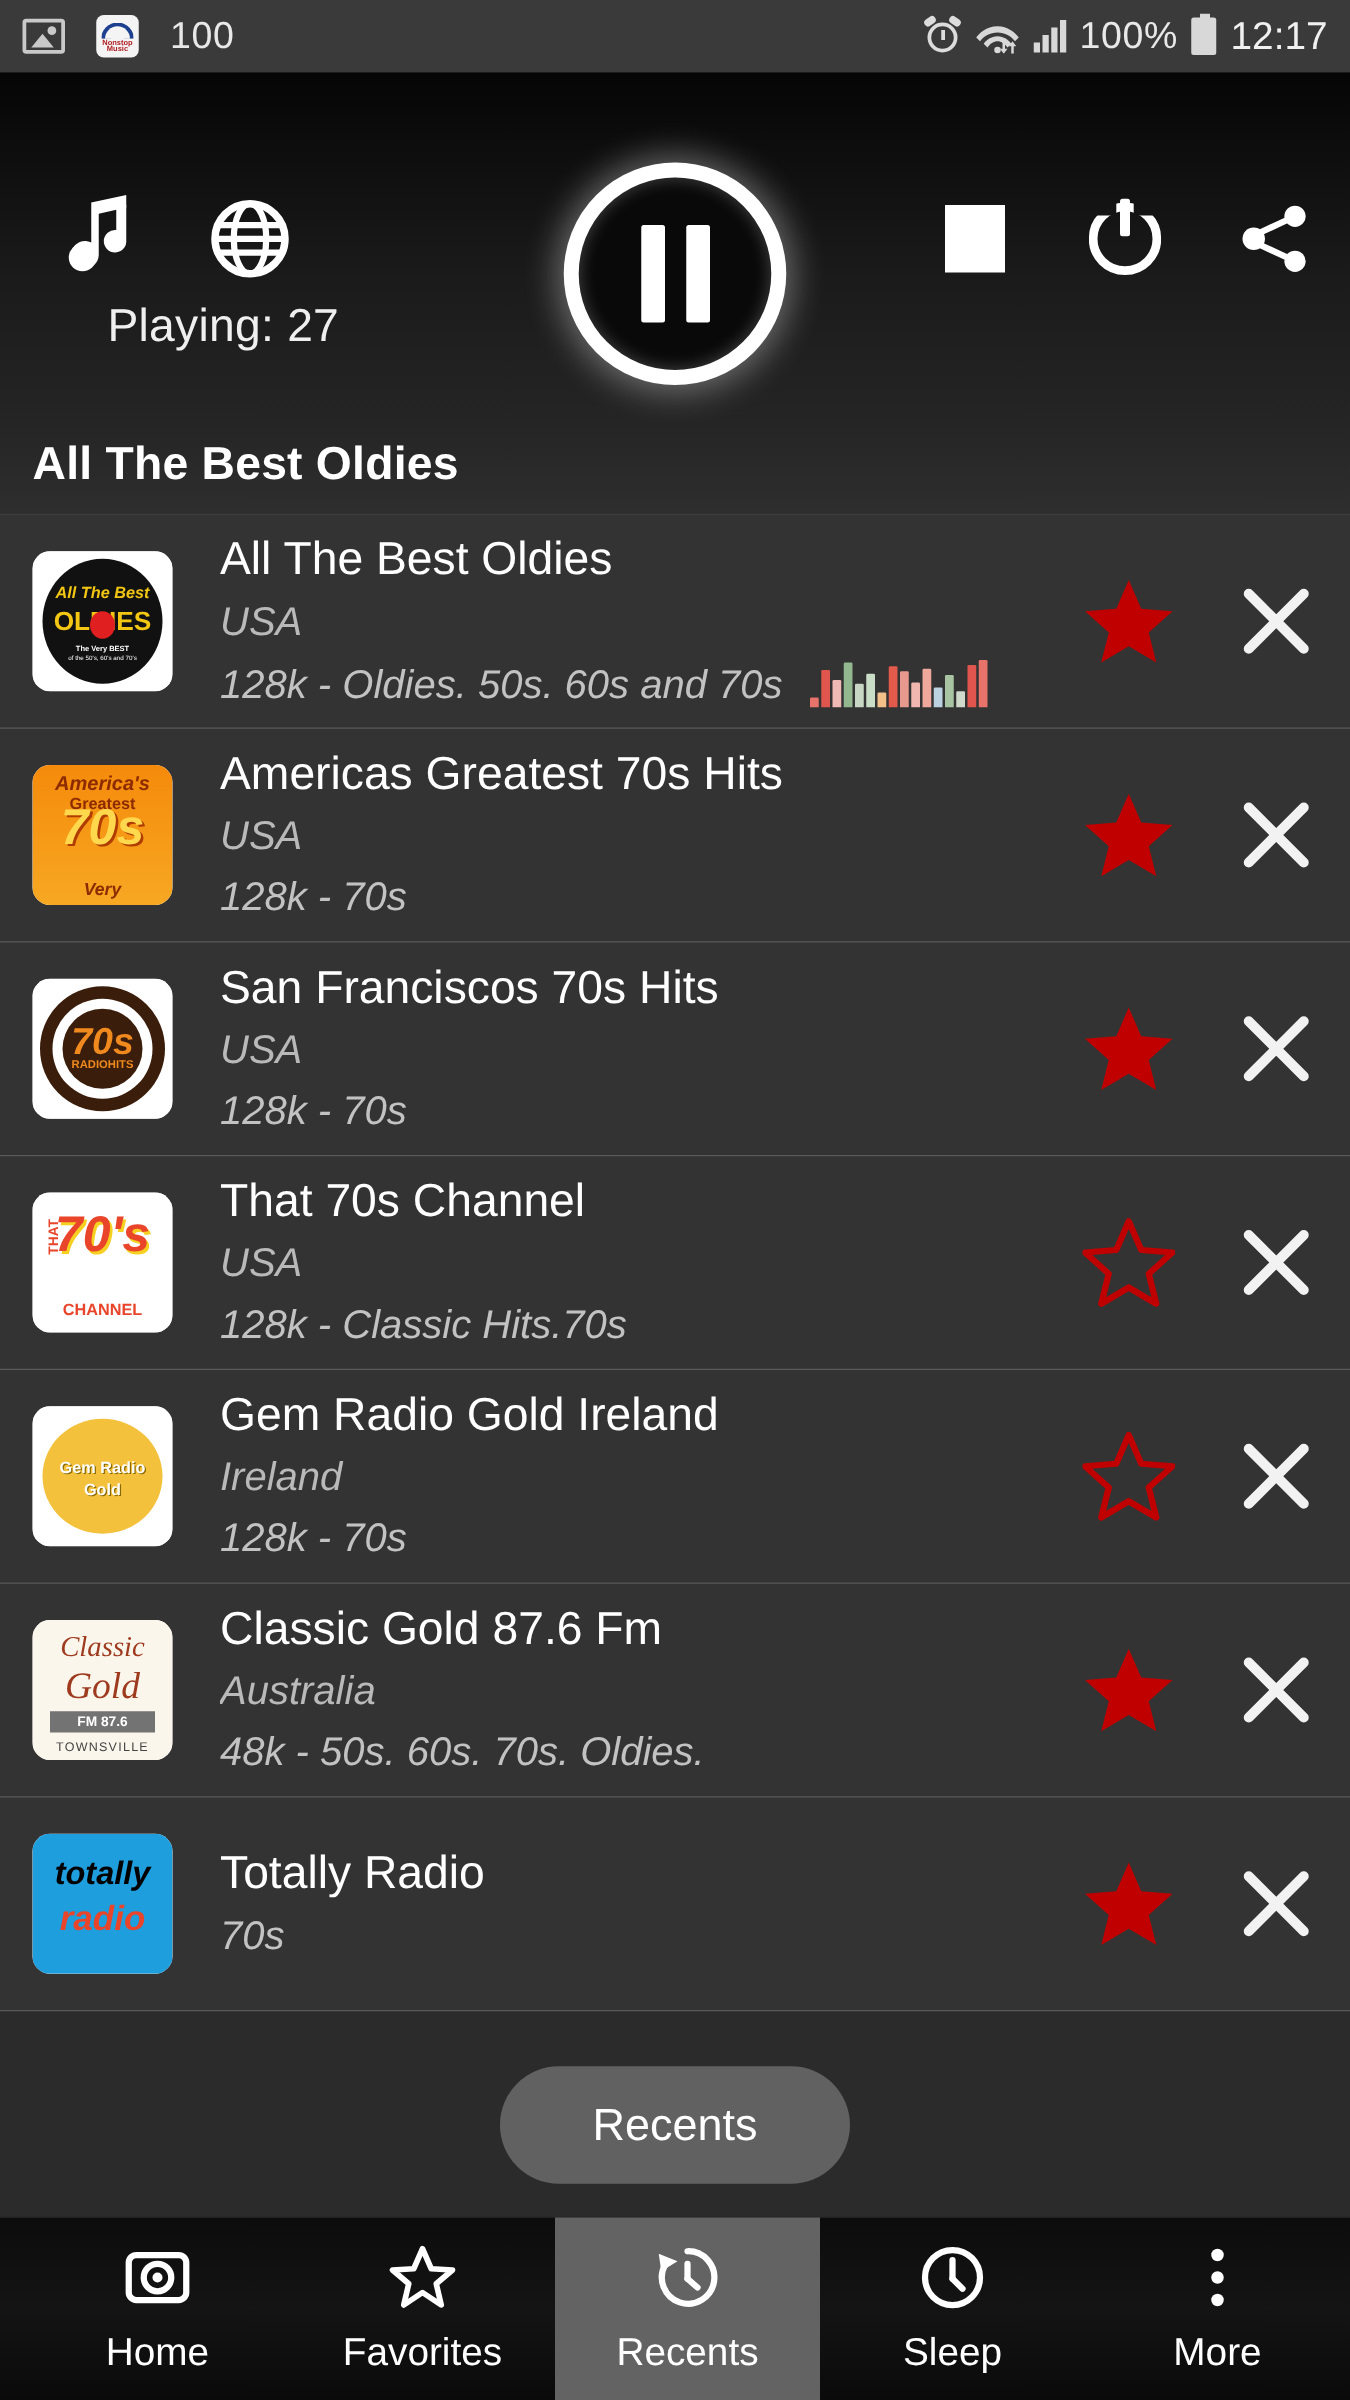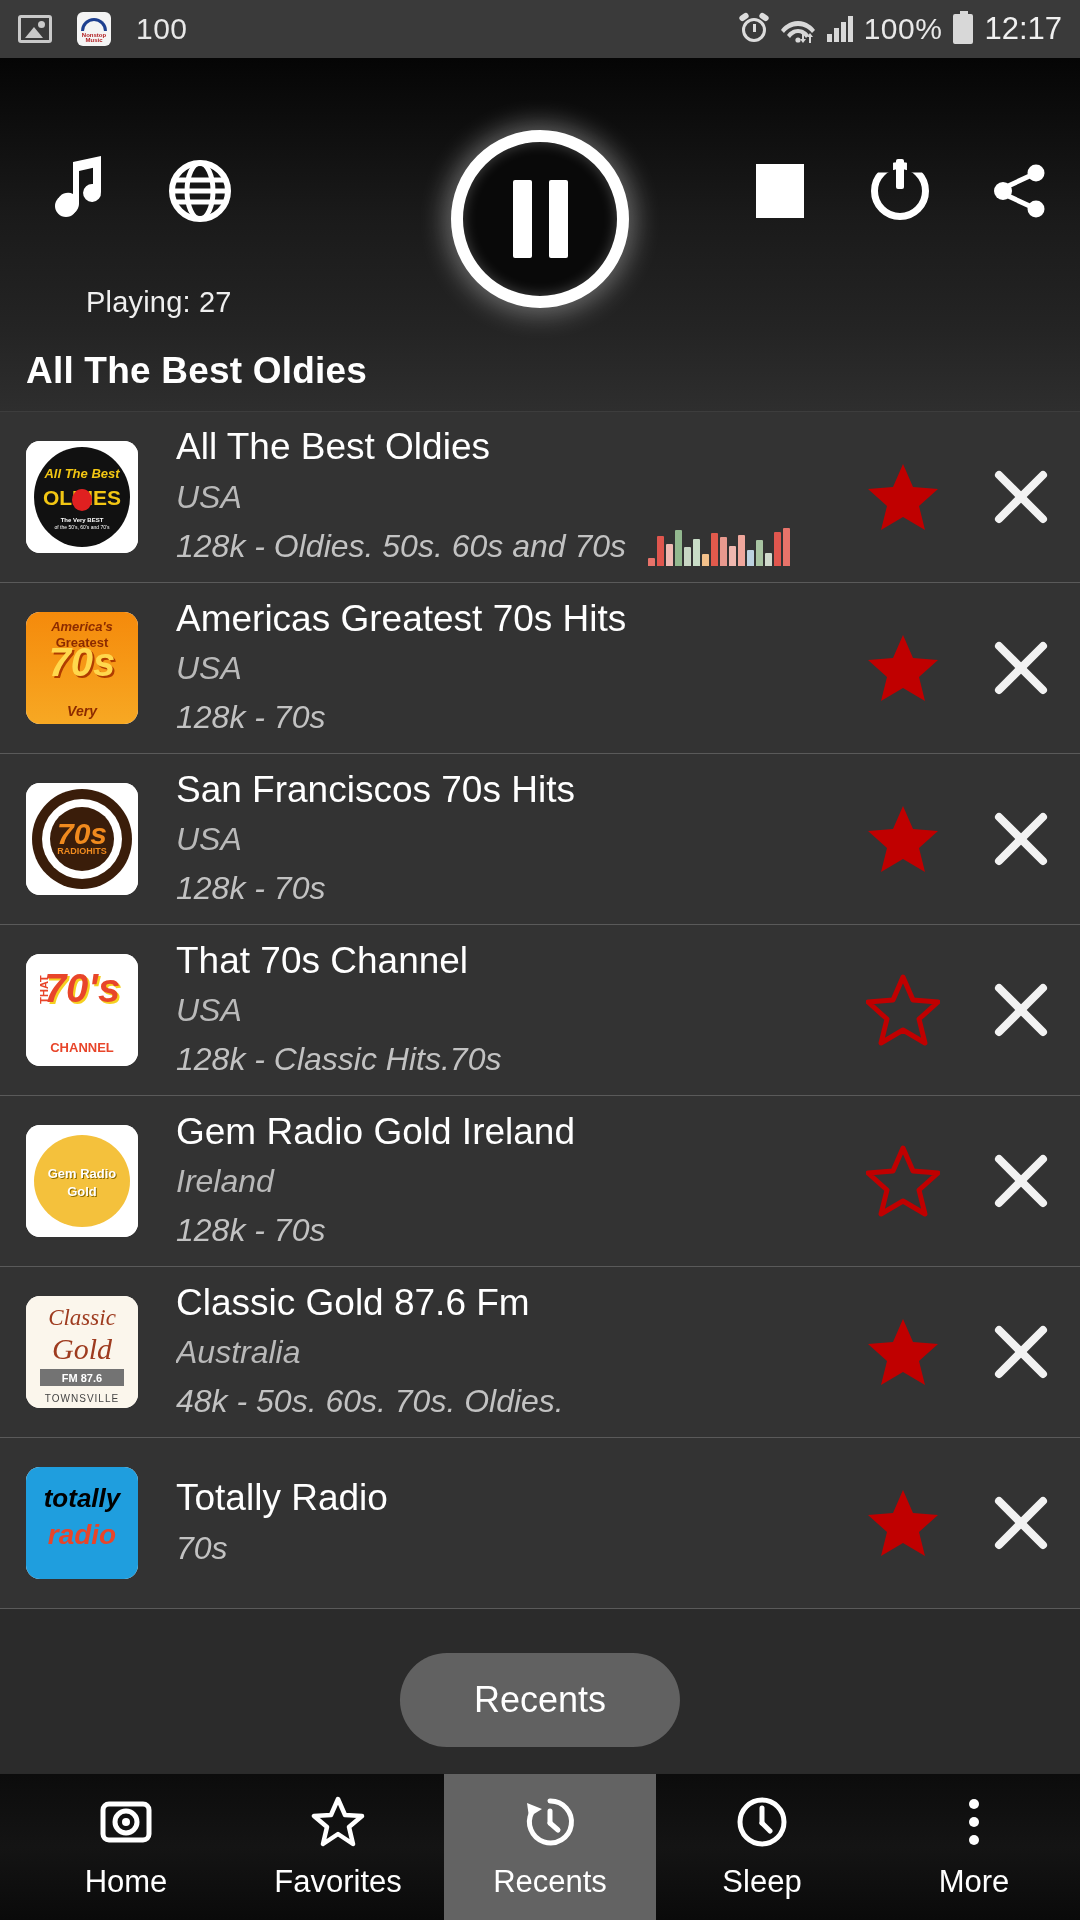--- a/index.html
+++ b/index.html
@@ -83,21 +83,21 @@
     position:absolute;left:0;right:0;top:88px;height:90px;
     display:flex;align-items:center;
   }
   .p-btn{
     display:flex;align-items:center;justify-content:center;
     width:120px;height:90px;
   }
   .p-music{ margin-left:20px; }
   .playing-label{
     position:absolute;left:86px;top:182px;
-    font-size:29px;color:#efefef;letter-spacing:.2px;margin-top:46px;
+    font-size:37px;color:#efefef;letter-spacing:.2px;
   }
   .pause-wrap{
     position:absolute;left:50%;top:72px;transform:translateX(-50%);
     width:178px;height:178px;
   }
   .pause-circle{
     width:178px;height:178px;border-radius:50%;
     border:12px solid #fff;
     box-shadow:0 0 26px 6px rgba(255,255,255,.35), inset 0 0 14px rgba(255,255,255,.25);
     display:flex;align-items:center;justify-content:center;gap:17px;
@@ -145,21 +145,21 @@
   .st-name{
     font-size:37px;color:#fff;line-height:1.05;
     white-space:nowrap;overflow:hidden;
   }
   .st-country{
     font-size:32px;color:#b9b9b9;font-style:italic;margin-top:12px;
     white-space:nowrap;overflow:hidden;
   }
   .st-desc{
     font-size:32px;color:#c2c2c2;font-style:italic;margin-top:12px;
-    white-space:nowrap;overflow:hidden;display:flex;align-items:center;gap:22px;
+    white-space:nowrap;overflow:hidden;display:flex;align-items:flex-end;gap:22px;
   }
   .eq{ display:flex;align-items:flex-end;gap:2px;height:38px; }
   .eq i{ width:7px;display:block;border-radius:1px 1px 0 0; }
   .actions{ display:flex;align-items:center;gap:44px;flex:0 0 auto; }
   .star-wrap,.x-wrap{ width:74px;height:74px;display:flex;align-items:center;justify-content:center; }
 
   
   .toast{
     position:absolute;left:50%;top:1653px;transform:translateX(-50%);
     background:rgba(130,130,130,.62);
@@ -331,21 +331,21 @@
           <svg width="60" height="60" viewBox="0 0 60 60">
             <line x1="8" y1="8" x2="52" y2="52" stroke="#f2f2f2" stroke-width="8" stroke-linecap="round"></line>
             <line x1="52" y1="8" x2="8" y2="52" stroke="#f2f2f2" stroke-width="8" stroke-linecap="round"></line>
           </svg>
         </div>
       </div>
     </div>
     <div class="row">
       <div class="logo">
         <div style="position:absolute;inset:0;background:linear-gradient(180deg,#f58a0b,#f7a823)"></div>
-        <div class="lg-txt" style="position:absolute;top:8px;width:100%;font-size:13px;font-style:italic;font-weight:bold;color:#8c2b00">America's</div>
+        <div class="lg-txt" style="position:absolute;top:8px;width:100%;font-size:16px;font-style:italic;font-weight:bold;color:#8c2b00">America's</div>
         <div class="lg-txt" style="position:absolute;top:24px;width:100%;font-size:13px;font-weight:bold;color:#8c2b00">Greatest</div>
         <div class="lg-txt" style="position:absolute;top:30px;width:100%;font-size:40px;font-weight:bold;font-style:italic;color:#ffd84d;text-shadow:2px 2px 0 #b03c00">70s</div>
         <div class="lg-txt" style="position:absolute;bottom:6px;width:100%;font-size:14px;font-style:italic;font-weight:bold;color:#8c2b00">Very</div>
       </div>
       <div class="meta">
         <div class="st-name">Americas Greatest 70s Hits</div>
         <div class="st-country">USA</div>
         <div class="st-desc">
           <span>128k - 70s</span>
         </div>

